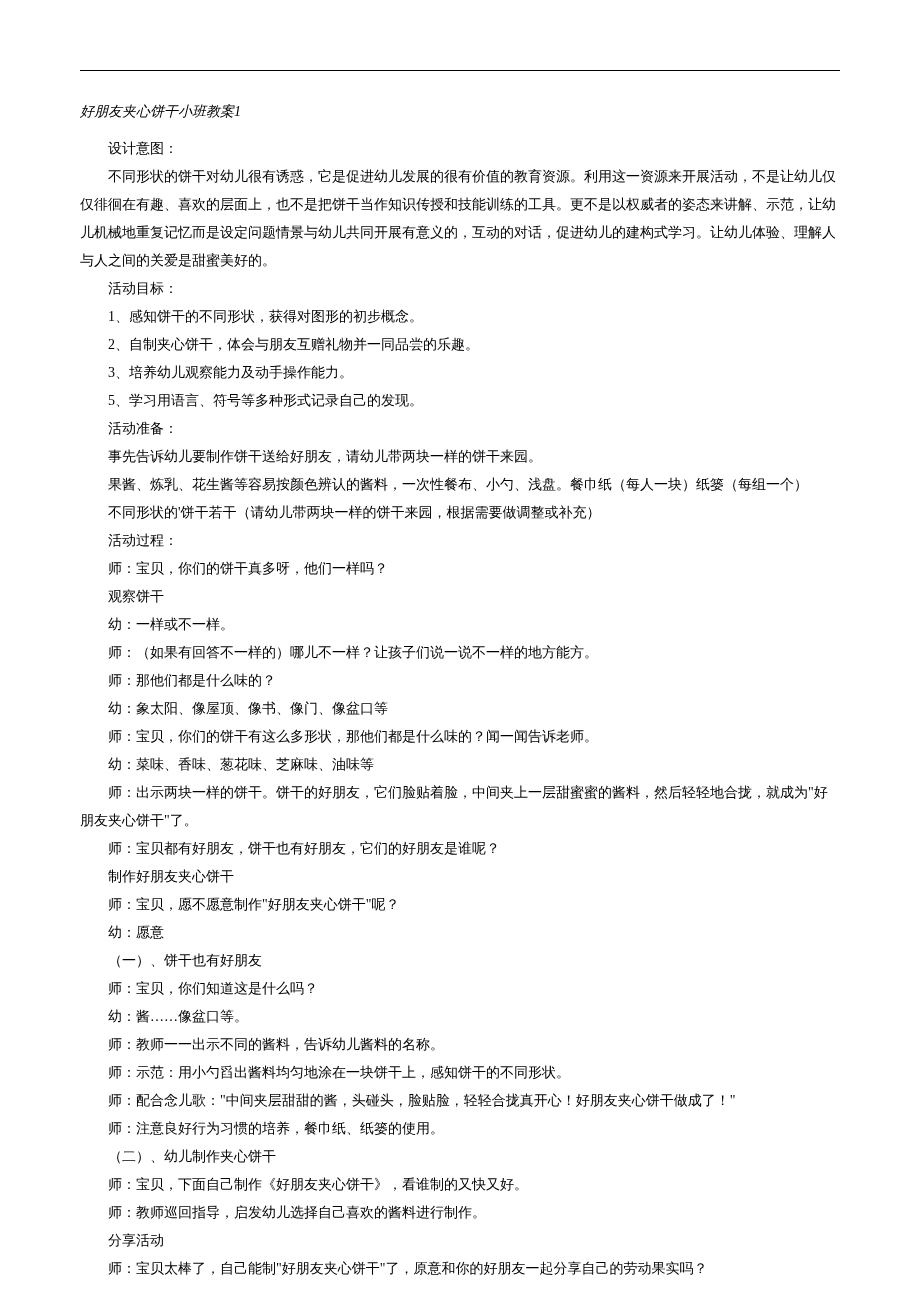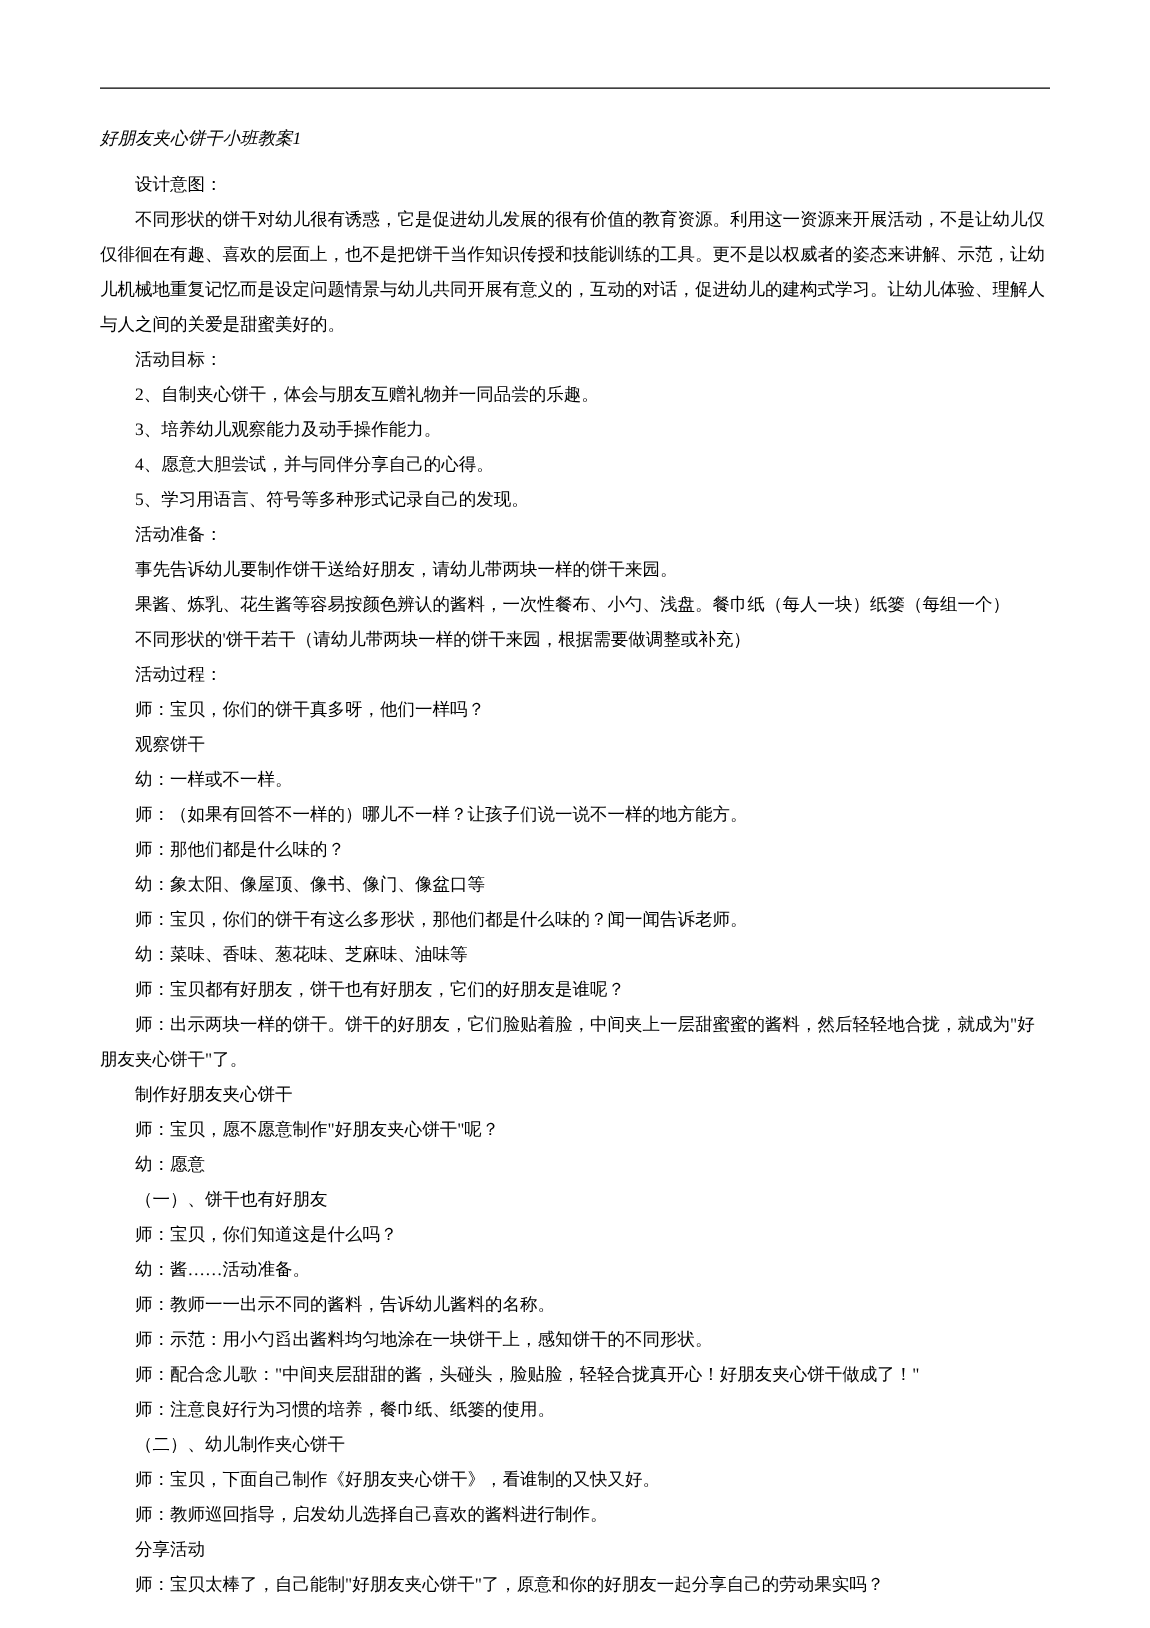--- a/index.html
+++ b/index.html
@@ -35,51 +35,51 @@
 
 <div class="page">
   <hr class="hr-line">
 
   <p class="title">好朋友夹心饼干小班教案1</p>
 
   <p class="para">设计意图：</p>
   <p class="para">不同形状的饼干对幼儿很有诱惑，它是促进幼儿发展的很有价值的教育资源。利用这一资源来开展活动，不是让幼儿仅仅徘徊在有趣、喜欢的层面上，也不是把饼干当作知识传授和技能训练的工具。更不是以权威者的姿态来讲解、示范，让幼儿机械地重复记忆而是设定问题情景与幼儿共同开展有意义的，互动的对话，促进幼儿的建构式学习。让幼儿体验、理解人与人之间的关爱是甜蜜美好的。</p>
 
   <p class="para">活动目标：</p>
+  <p class="para">1、感知饼干的不同形状，获得对图形的初步概念。</p>
   <p class="para">2、自制夹心饼干，体会与朋友互赠礼物并一同品尝的乐趣。</p>
   <p class="para">3、培养幼儿观察能力及动手操作能力。</p>
-  <p class="para">4、愿意大胆尝试，并与同伴分享自己的心得。</p>
   <p class="para">5、学习用语言、符号等多种形式记录自己的发现。</p>
 
   <p class="para">活动准备：</p>
   <p class="para">事先告诉幼儿要制作饼干送给好朋友，请幼儿带两块一样的饼干来园。</p>
   <p class="para">果酱、炼乳、花生酱等容易按颜色辨认的酱料，一次性餐布、小勺、浅盘。餐巾纸（每人一块）纸篓（每组一个）</p>
   <p class="para">不同形状的'饼干若干（请幼儿带两块一样的饼干来园，根据需要做调整或补充）</p>
 
   <p class="para">活动过程：</p>
   <p class="para">师：宝贝，你们的饼干真多呀，他们一样吗？</p>
 
   <p class="para">观察饼干</p>
   <p class="para">幼：一样或不一样。</p>
   <p class="para">师：（如果有回答不一样的）哪儿不一样？让孩子们说一说不一样的地方能方。</p>
   <p class="para">师：那他们都是什么味的？</p>
   <p class="para">幼：象太阳、像屋顶、像书、像门、像盆口等</p>
   <p class="para">师：宝贝，你们的饼干有这么多形状，那他们都是什么味的？闻一闻告诉老师。</p>
   <p class="para">幼：菜味、香味、葱花味、芝麻味、油味等</p>
+  <p class="para">师：出示两块一样的饼干。饼干的好朋友，它们脸贴着脸，中间夹上一层甜蜜蜜的酱料，然后轻轻地合拢，就成为"好朋友夹心饼干"了。</p>
+
   <p class="para">师：宝贝都有好朋友，饼干也有好朋友，它们的好朋友是谁呢？</p>
-
-  <p class="para">师：出示两块一样的饼干。饼干的好朋友，它们脸贴着脸，中间夹上一层甜蜜蜜的酱料，然后轻轻地合拢，就成为"好朋友夹心饼干"了。</p>
 
   <p class="para">制作好朋友夹心饼干</p>
 
   <p class="para">师：宝贝，愿不愿意制作"好朋友夹心饼干"呢？</p>
   <p class="para">幼：愿意</p>
   <p class="para">（一）、饼干也有好朋友</p>
   <p class="para">师：宝贝，你们知道这是什么吗？</p>
-  <p class="para">幼：酱……活动准备。</p>
+  <p class="para">幼：酱……像盆口等。</p>
   <p class="para">师：教师一一出示不同的酱料，告诉幼儿酱料的名称。</p>
   <p class="para">师：示范：用小勺舀出酱料均匀地涂在一块饼干上，感知饼干的不同形状。</p>
   <p class="para">师：配合念儿歌："中间夹层甜甜的酱，头碰头，脸贴脸，轻轻合拢真开心！好朋友夹心饼干做成了！"</p>
   <p class="para">师：注意良好行为习惯的培养，餐巾纸、纸篓的使用。</p>
   <p class="para">（二）、幼儿制作夹心饼干</p>
   <p class="para">师：宝贝，下面自己制作《好朋友夹心饼干》，看谁制的又快又好。</p>
   <p class="para">师：教师巡回指导，启发幼儿选择自己喜欢的酱料进行制作。</p>
 
   <p class="para">分享活动</p>
   <p class="para">师：宝贝太棒了，自己能制"好朋友夹心饼干"了，原意和你的好朋友一起分享自己的劳动果实吗？</p>

